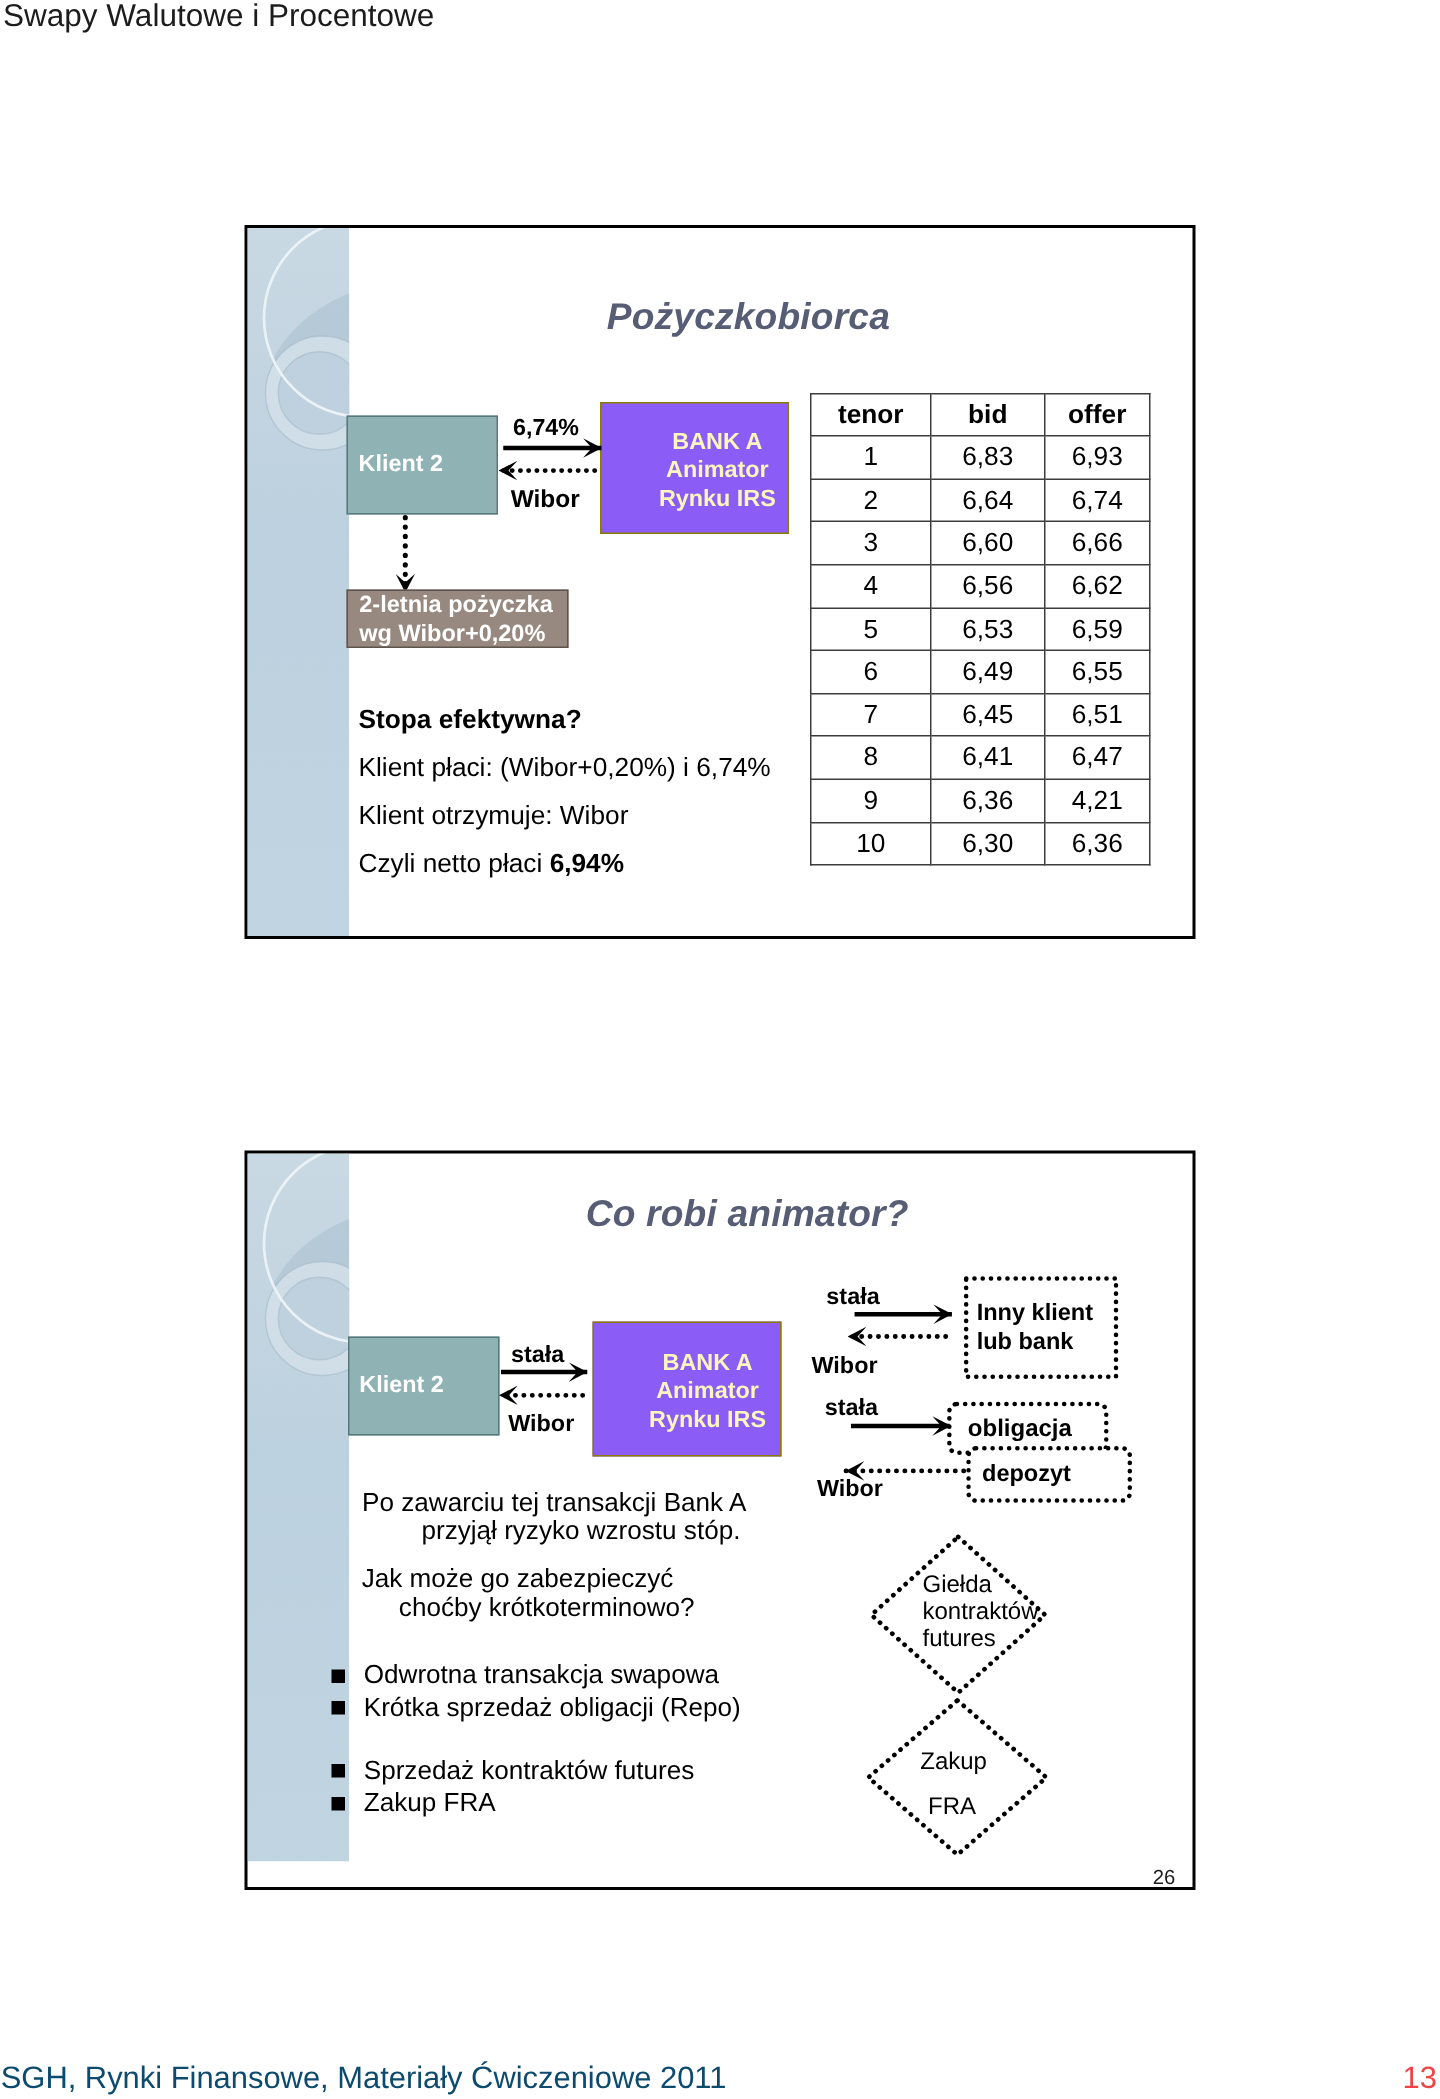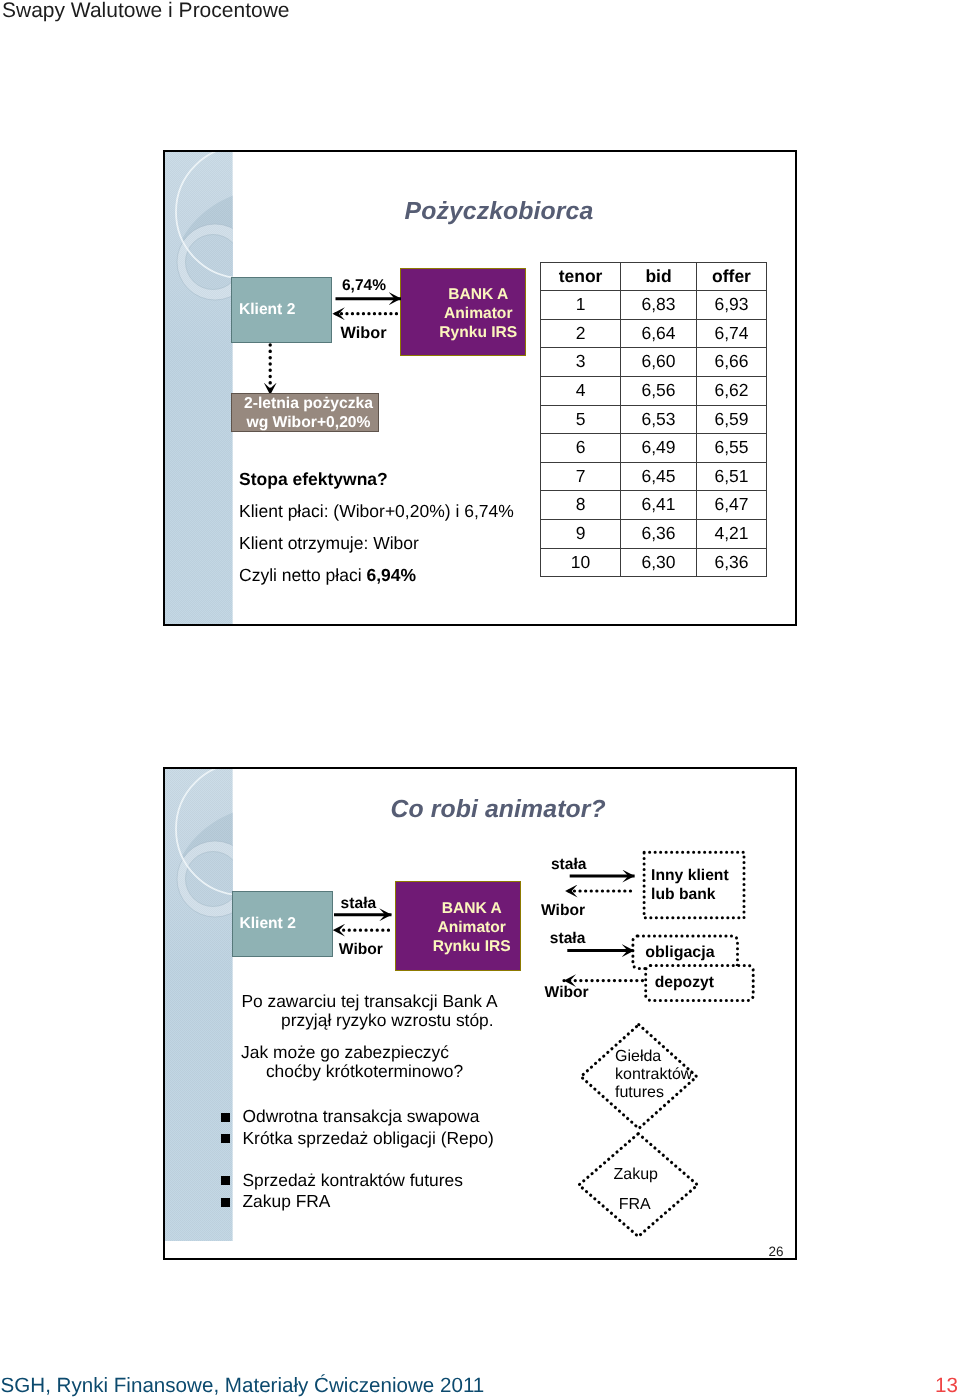--- a/index.html
+++ b/index.html
@@ -10,21 +10,21 @@
 
   .slide{position:absolute;box-sizing:border-box;border:2px solid #000;background:#fff;overflow:hidden;}
   #slide1{left:163px;top:149.7px;width:634px;height:476.2px;}
   #slide2{left:163px;top:767.3px;width:634px;height:493px;}
 
   .slide-num{position:absolute;left:603.5px;top:475px;font-size:13.5px;color:#1c1c1c;}
   .slide-title{position:absolute;font-style:italic;font-weight:bold;color:#565d74;font-size:24.8px;white-space:nowrap;letter-spacing:0.1px;}
 
   .box{position:absolute;box-sizing:border-box;display:flex;align-items:center;}
   .box-teal{background:#8fb2b4;border:1px solid #57797b;color:#ffffff;font-weight:bold;}
-  .box-gold{background:#701a75;border:1.2px solid #8d7a00;color:#fbf6bd;font-weight:bold;text-align:center;justify-content:center;padding-left:31px;}
+  .box-gold{background:#8b5cf6;border:1.2px solid #8d7a00;color:#fbf6bd;font-weight:bold;text-align:center;justify-content:center;padding-left:31px;}
   .box-brown{background:#97897f;border:1px solid #5f544c;color:#ffffff;font-weight:bold;}
   .box-dot{color:#000;font-weight:bold;background:transparent;}
   .lbl{position:absolute;font-weight:bold;color:#000;white-space:nowrap;}
   .txt{position:absolute;color:#000;white-space:nowrap;}
   body *{text-rendering:geometricPrecision;}
   body{transform:translateZ(0);}
   .whitebg{position:absolute;background:#fff;}
   .bullet{position:absolute;width:9px;height:9px;background:#000;}
   svg.ov{position:absolute;left:0;top:0;overflow:visible;}
   #tbl1{border-collapse:collapse;table-layout:fixed;}
@@ -91,21 +91,21 @@
         <path d="M0,0 L12.5,6.5 L0,13 L5.9,6.5 Z" fill="#000"></path>
       </marker>
     </defs>
     <line x1="170.5" y1="146.7" x2="236" y2="146.7" stroke="#000" stroke-width="3" marker-end="url(#ah1)"></line>
     <line x1="231.5" y1="161.7" x2="167.6" y2="161.7" stroke="#000" stroke-width="3.2" stroke-dasharray="0.1,5.4" stroke-linecap="round" marker-end="url(#ah1)"></line>
     <line x1="105.2" y1="193" x2="105.2" y2="242.8" stroke="#000" stroke-width="3.4" stroke-dasharray="0.1,6.2" stroke-linecap="round" marker-end="url(#ah1)"></line>
   </svg>
   <div class="lbl" style="left:177px;top:125px;font-size:15.5px;">6,74%</div>
   <div class="lbl" style="left:175.5px;top:172.5px;font-size:16.3px;">Wibor</div>
 
-  <div class="box box-brown" style="left:66px;top:241.5px;width:147.5px;height:39px;padding-left:7.5px;font-size:15.7px;line-height:19px;flex-direction:column;align-items:center;justify-content:center;">
+  <div class="box box-brown" style="left:66px;top:241.5px;width:147.5px;height:39px;padding-left:7.5px;font-size:15.7px;line-height:19px;flex-direction:column;align-items:flex-start;justify-content:center;">
     <span>2-letnia pożyczka</span>
     <span>wg Wibor+0,20%</span>
   </div>
 
   <div class="lbl" style="left:74px;top:317px;font-size:17.5px;">Stopa efektywna?</div>
   <div class="txt" style="left:74px;top:349px;font-size:17.5px;">Klient płaci: (Wibor+0,20%) i 6,74%</div>
   <div class="txt" style="left:74px;top:381px;font-size:17.5px;">Klient otrzymuje: Wibor</div>
   <div class="txt" style="left:74px;top:413px;font-size:17.5px;">
     <span>Czyli netto płaci </span><b>6,94%</b>
   </div>

